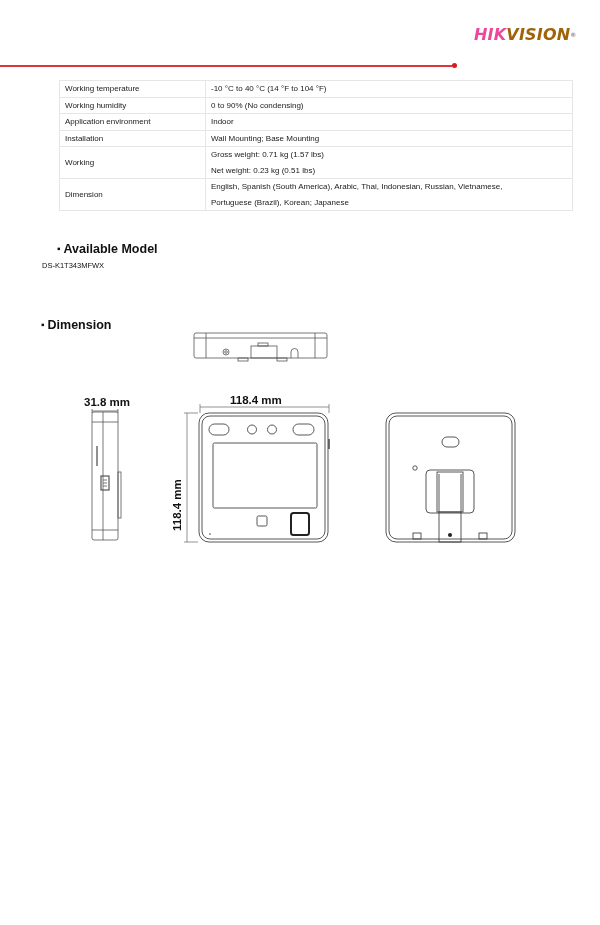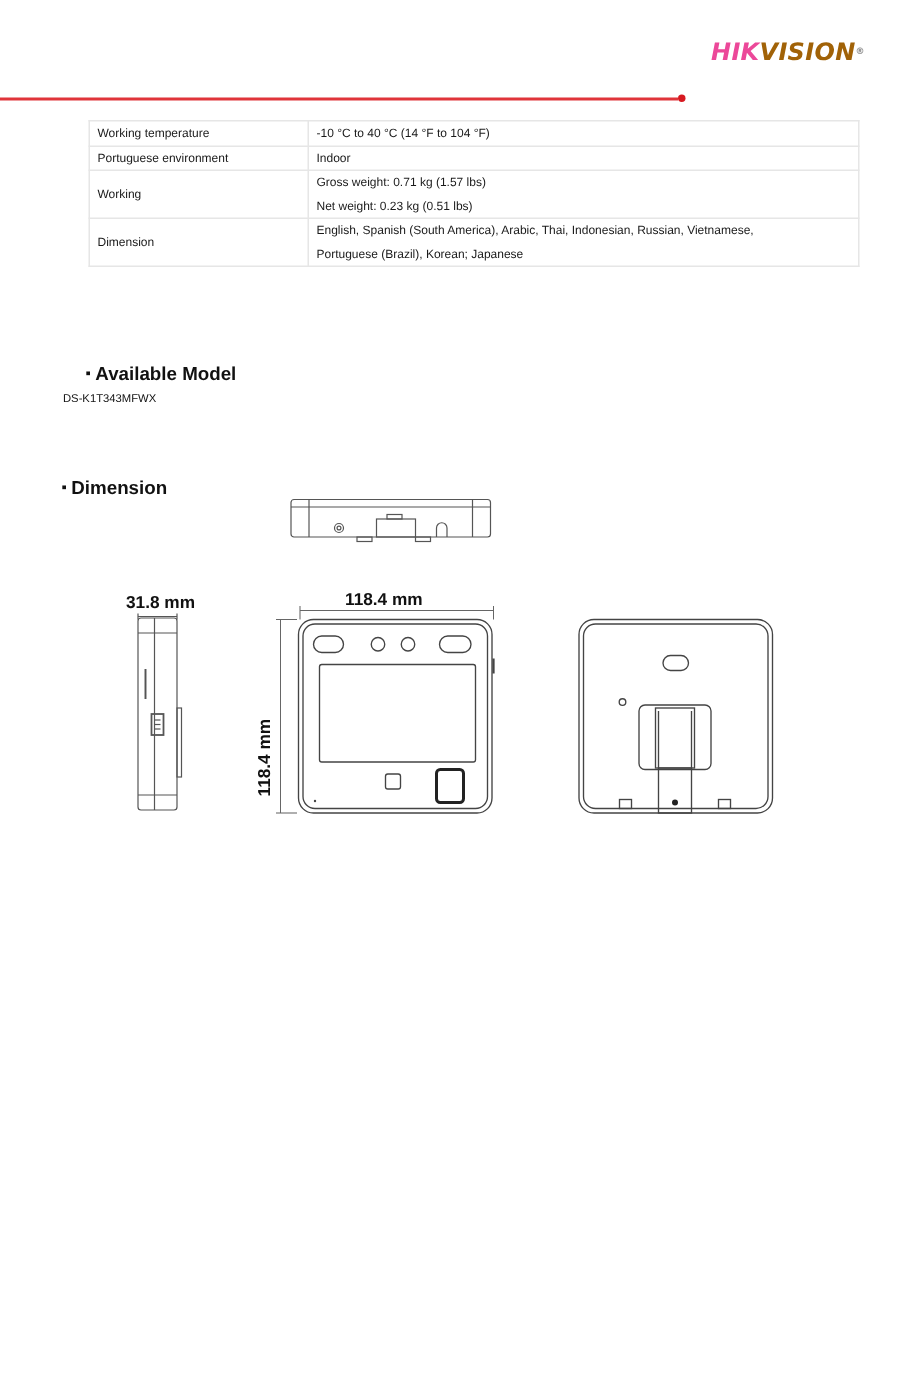--- a/index.html
+++ b/index.html
@@ -38,23 +38,35 @@
 
 <table class="spec">
   <tbody>
       <tr>
     <td class="k">Working temperature</td>
     <td class="v">
           <div>-10 °C to 40 °C (14 °F to 104 °F)</div>
         </td>
   </tr>
   <tr>
-    <td class="k">Portuguese environment</td>
+    <td class="k">Working humidity</td>
+    <td class="v">
+          <div>0 to 90% (No condensing)</div>
+        </td>
+  </tr>
+  <tr>
+    <td class="k">Application environment</td>
     <td class="v">
           <div>Indoor</div>
+        </td>
+  </tr>
+  <tr>
+    <td class="k">Installation</td>
+    <td class="v">
+          <div>Wall Mounting; Base Mounting</div>
         </td>
   </tr>
   <tr>
     <td class="k">Working</td>
     <td class="v">
       <div>Gross weight: 0.71 kg (1.57 lbs)</div>
       <div>Net weight: 0.23 kg (0.51 lbs)</div>
     </td>
   </tr>
   <tr>

